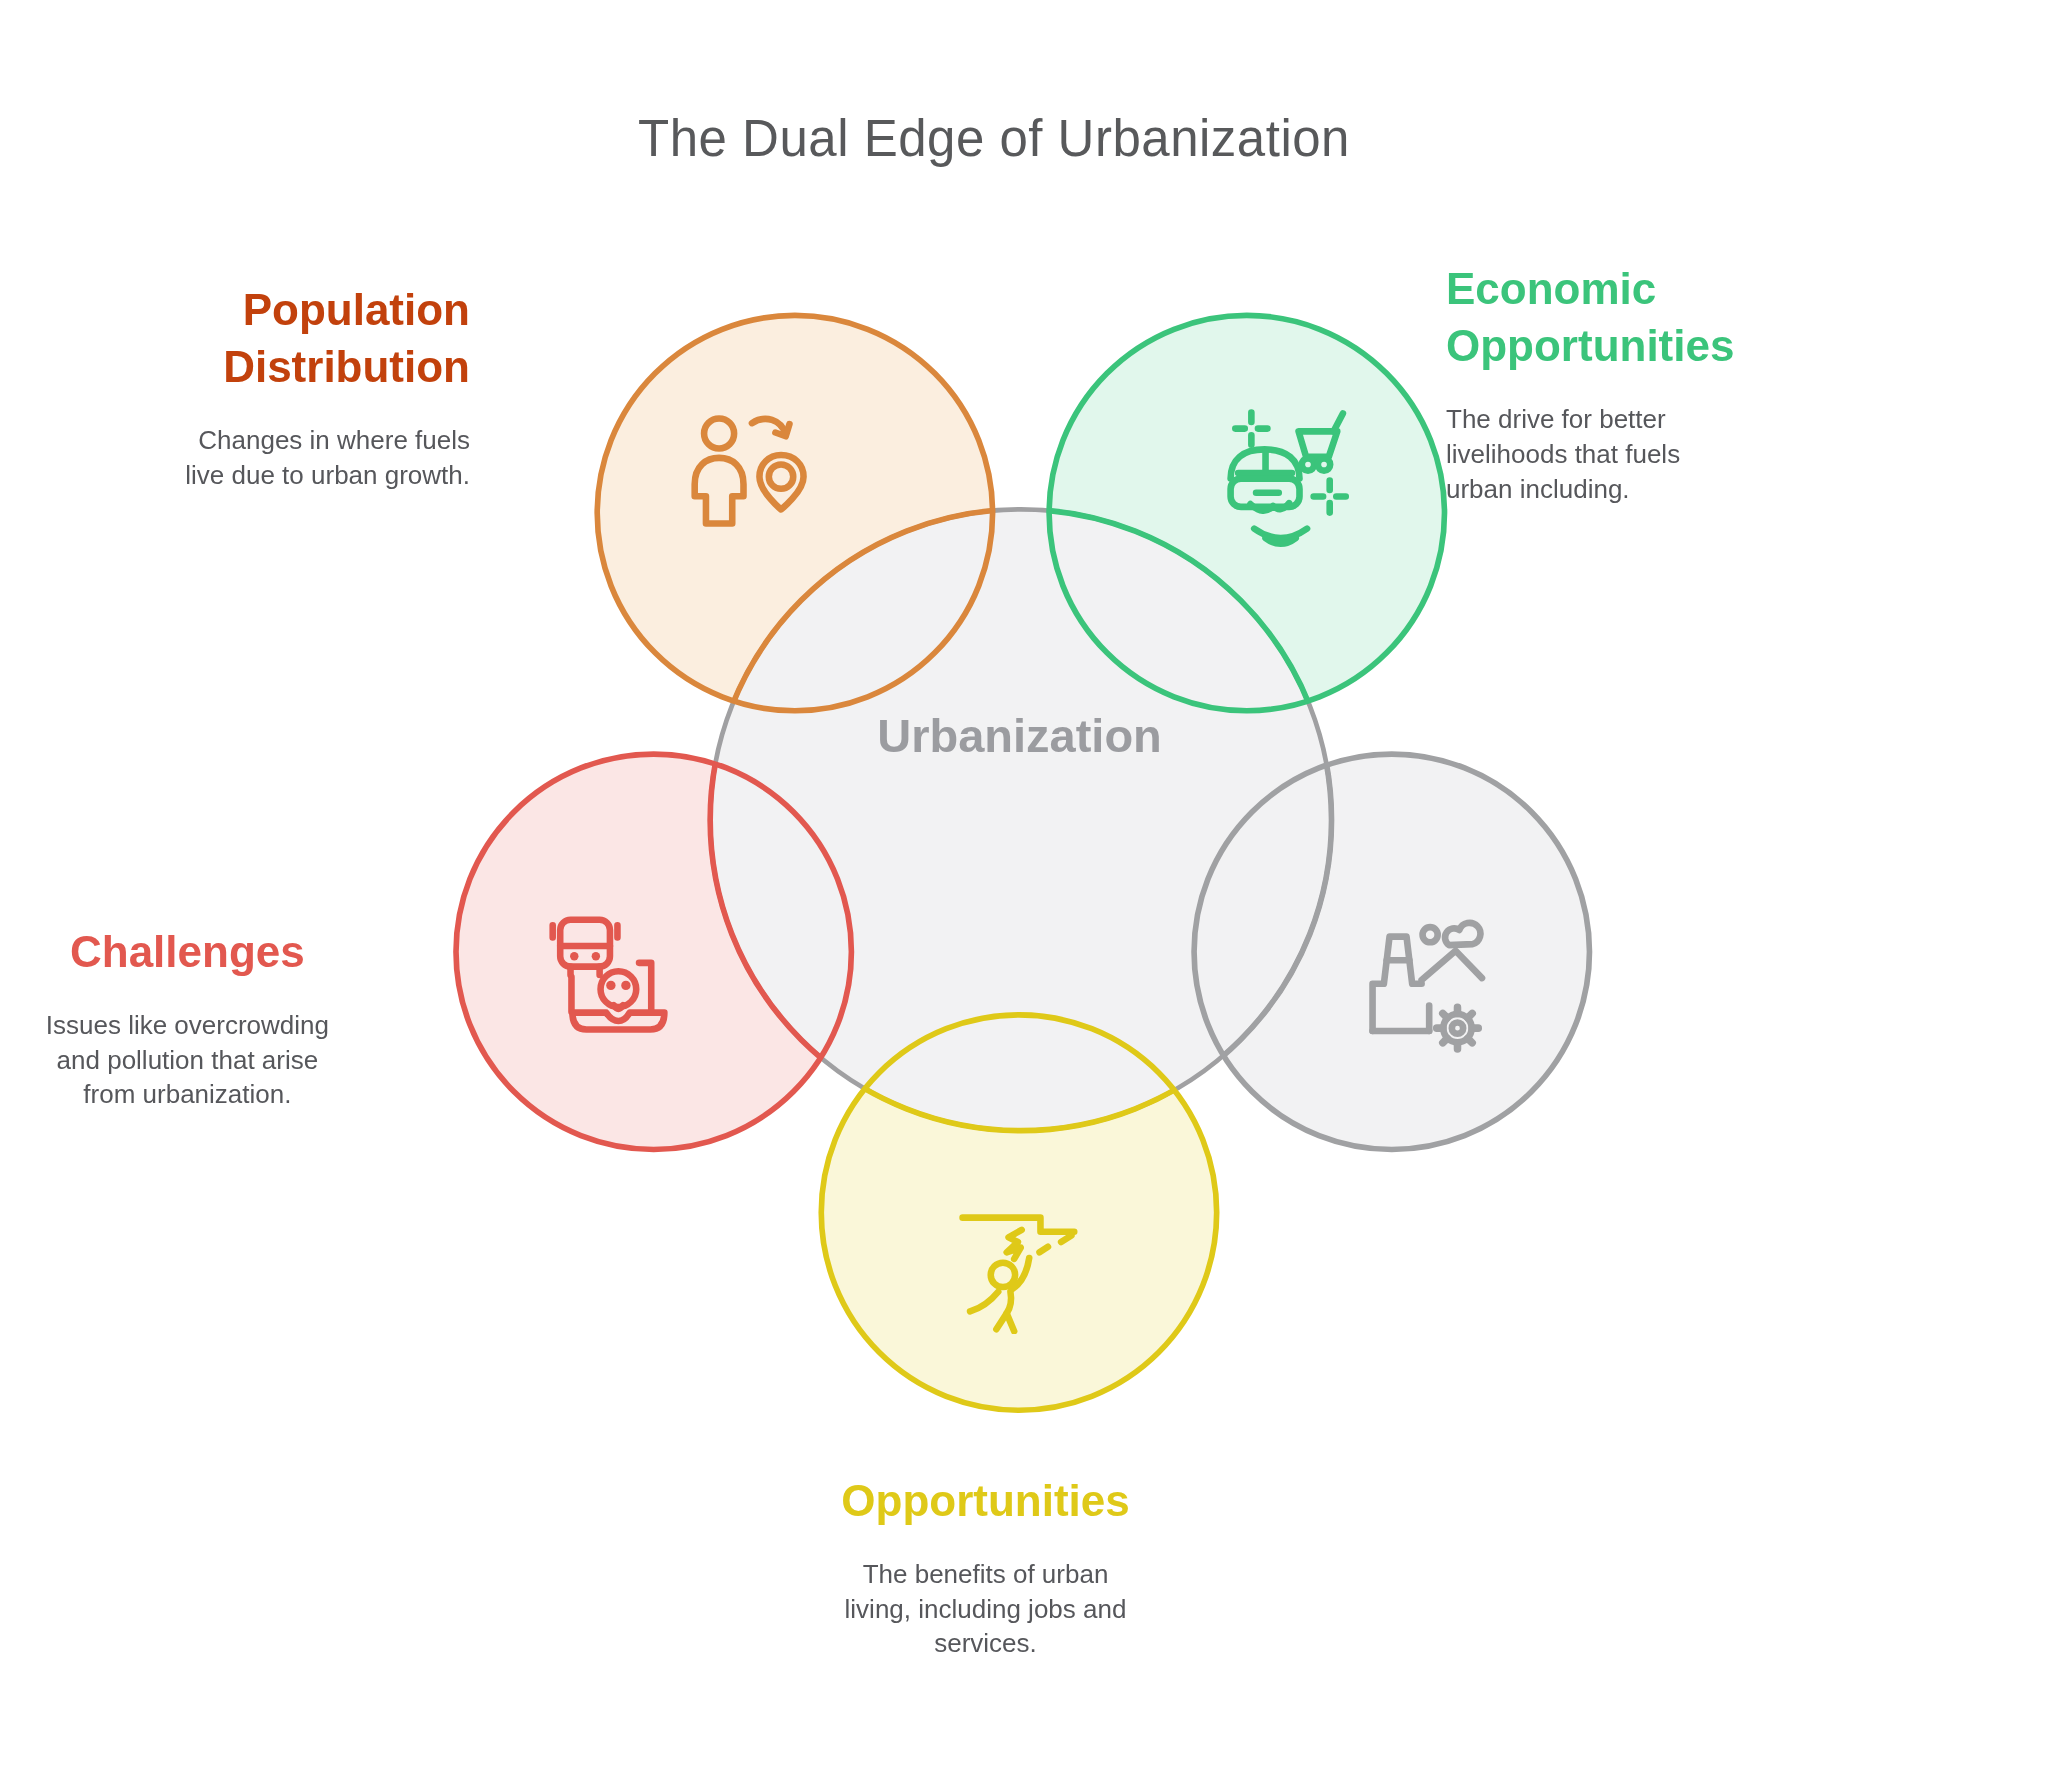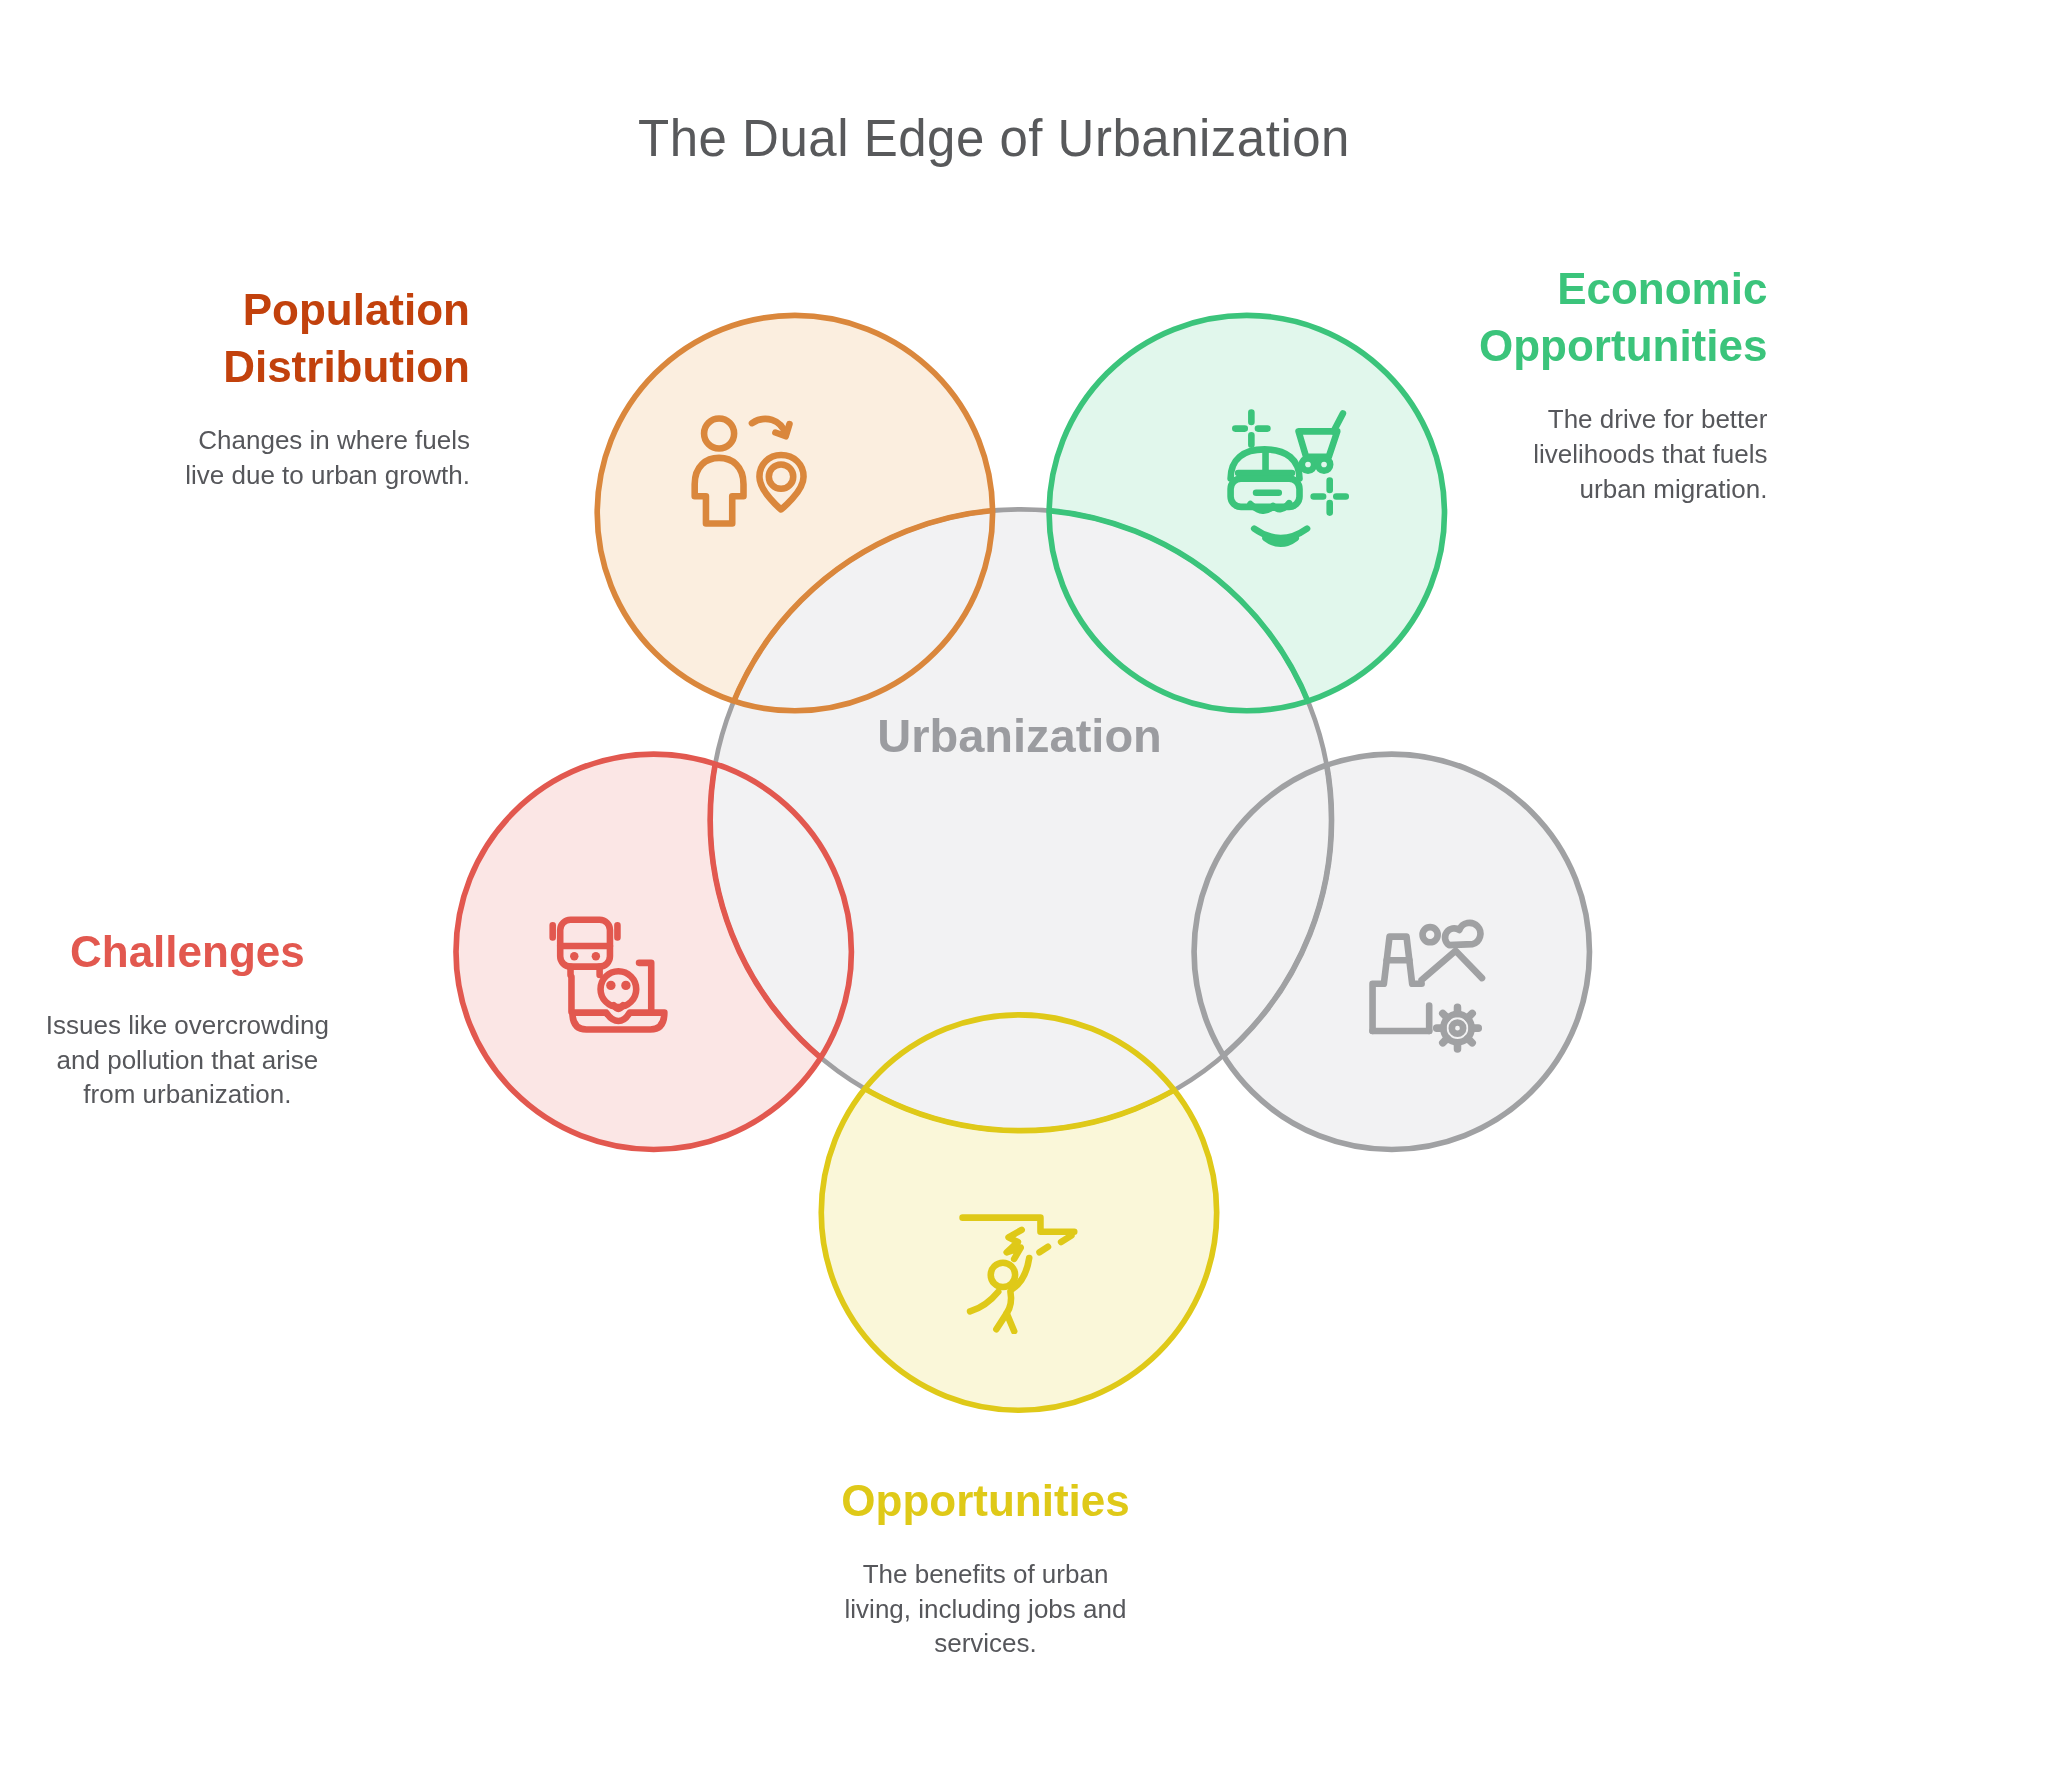--- a/index.html
+++ b/index.html
@@ -9,21 +9,21 @@
 
   .title { position:absolute; left:0; right:0; top:109px; text-align:center;
            font-size:51px; font-weight:400; color:#58595B; letter-spacing:0.5px; }
 
   .label-block { position:absolute; }
   .label-block h2 { margin:0; font-size:44px; line-height:1.3; font-weight:bold; white-space:pre-line; }
   .label-block p  { margin:28px 0 0 0; font-size:26px; line-height:1.33; color:#56575B; white-space:pre-line; }
 
   .sec-0 { right:1518px; top:281px;  text-align:right; }
   .sec-0 h2 { color:#c2410c; }
-  .sec-1 { left:1479px;  top:260px;  text-align:right; }
+  .sec-1 { left:1446px;  top:260px;  text-align:left; }
   .sec-1 h2 { color:#3BC47B; }
   .sec-2 { right:1659px; top:923px;  text-align:center; }
   .sec-2 h2 { color:#E2584F; }
   .sec-3 { left:1631px;  top:923px;  text-align:left; }
   .sec-3 h2 { color:#A0A1A3; }
   .sec-4 { left:0; right:17px; top:1472px; text-align:center; }
   .sec-4 h2 { color:#DFC918; }
 
   .center-label { position:absolute; left:831px; top:708px; width:377px; text-align:center;
                   font-size:47px; font-weight:bold; color:#9B9CA0; }
@@ -176,21 +176,21 @@
 Distribution</h2>
     <p>Changes in where fuels
 live due to urban growth.</p>
   </div>
 
   <div class="label-block sec-1">
     <h2>Economic
 Opportunities</h2>
     <p>The drive for better
 livelihoods that fuels
-urban migration.</p>
+urban including.</p>
   </div>
 
   <div class="label-block sec-2">
     <h2>Challenges</h2>
     <p>Issues like overcrowding
 and pollution that arise
 from urbanization.</p>
   </div>
 
 

